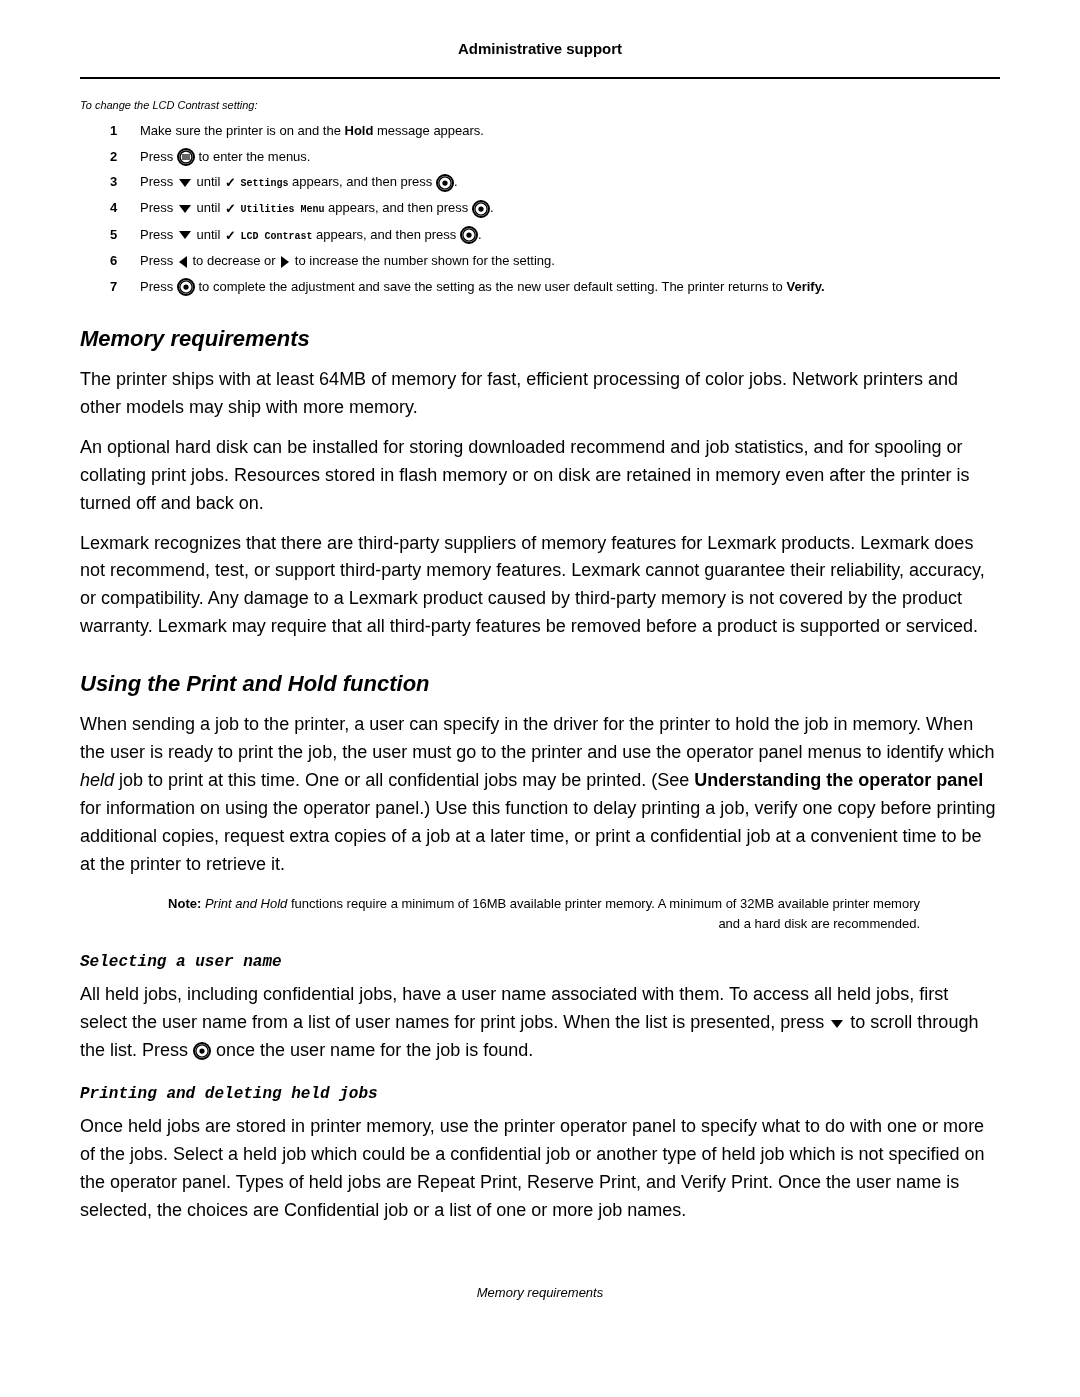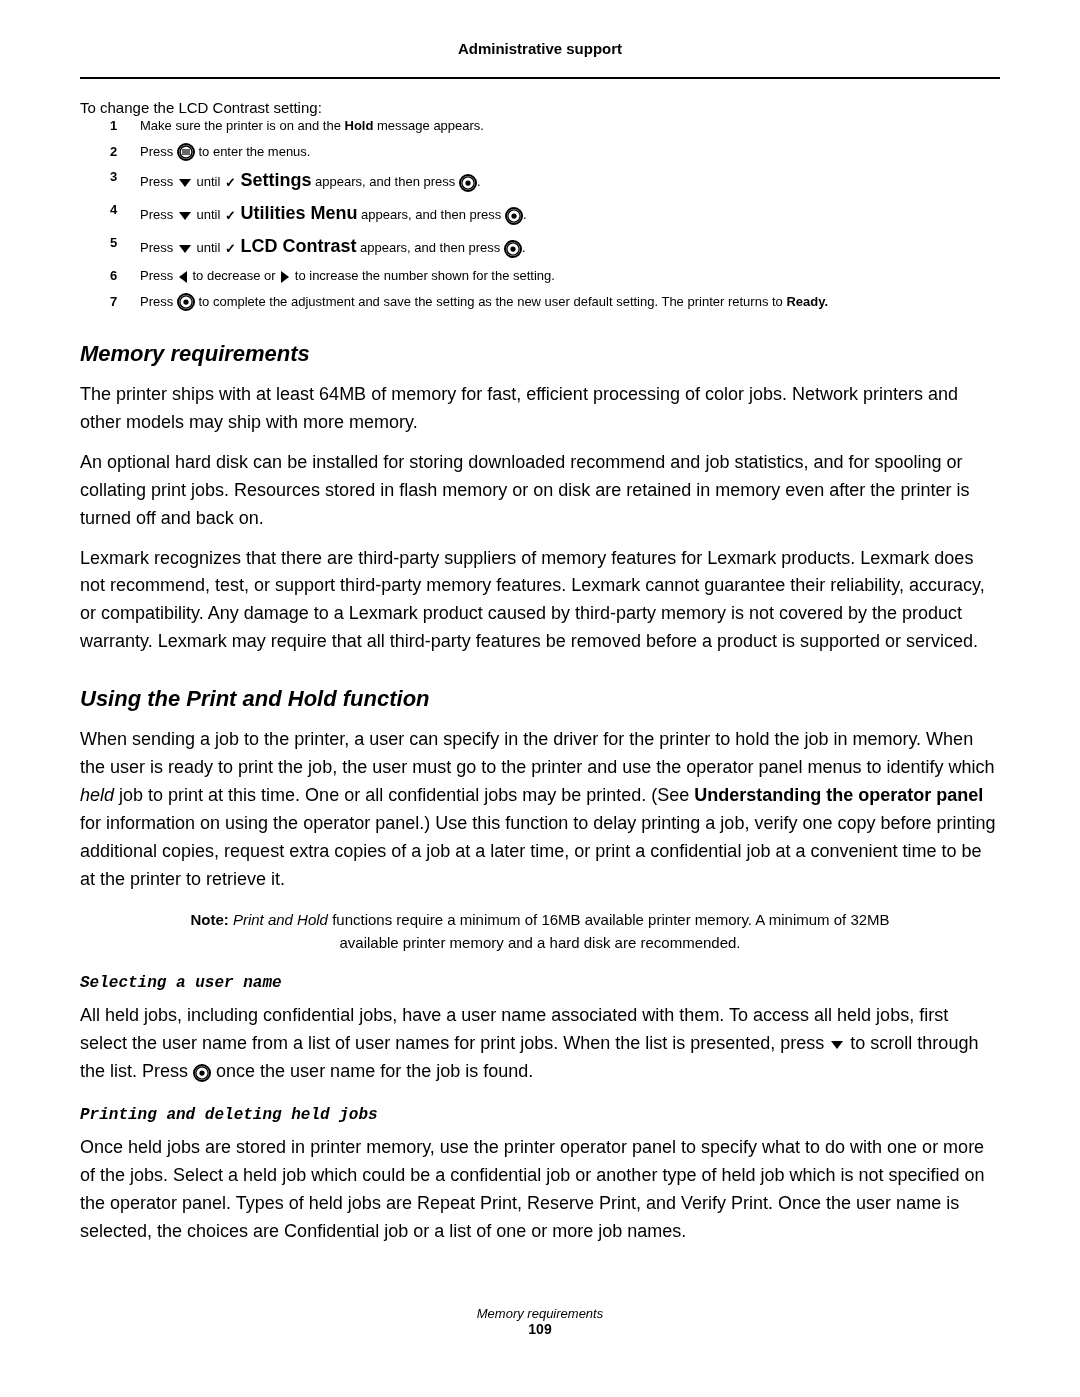--- a/index.html
+++ b/index.html
@@ -25,21 +25,23 @@
       text-align: center;
     }
     .header-rule {
       border: none;
       border-top: 2px solid #000;
       margin: 4px 0 20px 0;
     }
 
     
     .intro-text {
-      font-size: 15px;
+      font-size: 11px;
+      margin-bottom: 10px;
+      font-style: italic;
     }
 
     
     .numbered-list {
       list-style: none;
       margin-left: 30px;
       margin-bottom: 20px;
     }
     .numbered-list li {
       display: flex;
@@ -109,22 +111,22 @@
       vertical-align: middle;
       width: 0;
       height: 0;
       border-top: 6px solid transparent;
       border-bottom: 6px solid transparent;
       border-left: 8px solid #000;
       margin: 0 2px;
     }
 
     code {
-      font-family: Liberation Sans, sans-serif;
-      font-size: 18px;
+      font-family: Liberation Mono, monospace;
+      font-size: 10px;
       font-weight: bold;
     }
 
     
     .section-heading {
       font-size: 22px;
       font-style: italic;
       font-weight: bold;
       margin: 30px 0 14px 0;
     }
@@ -139,23 +141,23 @@
     
     .body-para {
       font-size: 18px;
       line-height: 1.55;
       margin-bottom: 12px;
     }
 
     
     .note-box {
       margin: 16px 80px;
-      font-size: 15px;
+      font-size: 13px;
       line-height: 1.5;
-      text-align: center;
+      text-align: right;
     }
 
     
     .footer {
       margin-top: 60px;
       text-align: center;
       font-size: 13px;
     }
     .footer-title {
       font-style: italic;
@@ -269,21 +271,21 @@
     <span class="list-num">7</span>
     <span class="list-content">
       Press
       <span class="icon-circle">
         <svg width="16" height="16" viewBox="0 0 16 16">
           <circle cx="8" cy="8" r="7" stroke="#000" stroke-width="1.5" fill="none"></circle>
           <circle cx="8" cy="8" r="3" fill="#000"></circle>
         </svg>
       </span>
       to complete the adjustment and save the setting as the new user default setting. The printer returns to
-      <strong>Ready.</strong>
+      <strong>Verify.</strong>
     </span>
   </li>
 </ol>
 
 <h2 class="section-heading">Memory requirements</h2>
 
 <p class="body-para">The printer ships with at least 64MB of memory for fast, efficient processing of color jobs. Network printers and other models may ship with more memory.</p>
 <p class="body-para">An optional hard disk can be installed for storing downloaded recommend and job statistics, and for spooling or collating print jobs. Resources stored in flash memory or on disk are retained in memory even after the printer is turned off and back on.</p>
 <p class="body-para">Lexmark recognizes that there are third-party suppliers of memory features for Lexmark products. Lexmark does not recommend, test, or support third-party memory features. Lexmark cannot guarantee their reliability, accuracy, or compatibility. Any damage to a Lexmark product caused by third-party memory is not covered by the product warranty. Lexmark may require that all third-party features be removed before a product is supported or serviced.</p>
 
@@ -312,14 +314,13 @@
   </span>
   once the user name for the job is found.
 </p>
 
 <h3 class="sub-heading">Printing and deleting held jobs</h3>
 
 <p class="body-para">Once held jobs are stored in printer memory, use the printer operator panel to specify what to do with one or more of the jobs. Select a held job which could be a confidential job or another type of held job which is not specified on the operator panel. Types of held jobs are Repeat Print, Reserve Print, and Verify Print. Once the user name is selected, the choices are Confidential job or a list of one or more job names.</p>
 
 <div class="footer">
   <div class="footer-title">Memory requirements</div>
-  <div class="footer-page">109</div>
 </div>
 
 </body></html>

